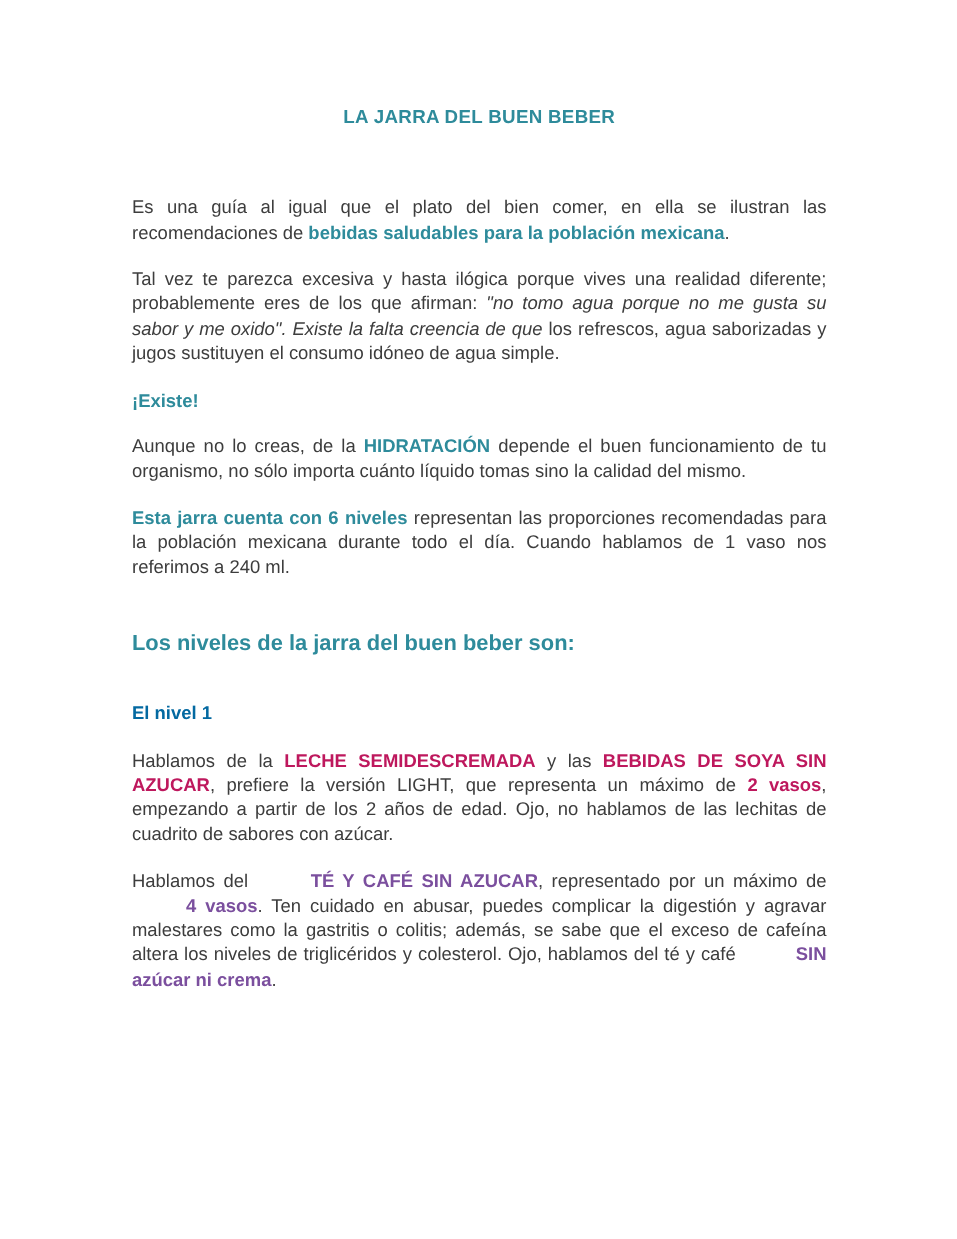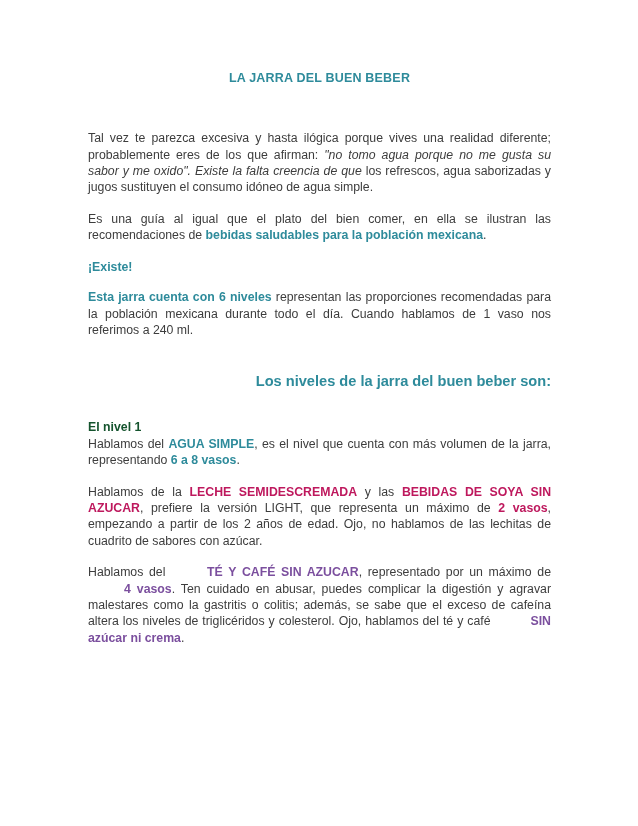--- a/index.html
+++ b/index.html
@@ -65,64 +65,64 @@
     color: #2e8b9b;
     margin: 0 0 14px 0;
     line-height: 16.4px;
   }
   .section-heading {
     font-size: 14.6px;
     font-weight: bold;
     color: #2e8b9b;
     margin: 34px 0 28px 0;
     line-height: 1.3;
-    text-align: right;
+    text-align: left;
   }
   .level-block {
     margin: 0 0 15px 0;
   }
   .level-head {
     font-size: 12.3px;
     font-weight: bold;
     line-height: 16.4px;
     margin: 0;
   }
-  .level-head.teal { color: #14532d; }
+  .level-head.teal { color: #0369a1; }
   .level-head.olive { color: #8a9a4d; }
   .level-head.purple { color: #7b4f9e; }
   .level-body {
     font-size: 12.3px;
     line-height: 16.4px;
     text-align: justify;
     margin: 0;
     color: #3d3d3d;
   }
 </style>
 </head>
 <body>
 
 <div class="page">
   <div class="content">
 
     <h1 class="doc-title">LA JARRA DEL BUEN BEBER</h1>
 
+    <p class="para"><span>Es una guía al igual que el plato del bien comer, en ella se ilustran las recomendaciones de </span><span class="accent-teal">bebidas saludables para la población mexicana</span><span>.</span></p>
+
     <p class="para"><span>Tal vez te parezca excesiva y hasta ilógica porque vives una realidad diferente; probablemente eres de los que afirman: </span><span class="ital">"no tomo agua porque no me gusta su sabor y me oxido".</span><span class="ital"> Existe la falta creencia de que </span><span>los refrescos, agua saborizadas y jugos sustituyen el consumo idóneo de agua simple.</span></p>
-
-    <p class="para"><span>Es una guía al igual que el plato del bien comer, en ella se ilustran las recomendaciones de </span><span class="accent-teal">bebidas saludables para la población mexicana</span><span>.</span></p>
 
     <p class="caution">¡Existe!</p>
 
+    <p class="para"><span>Aunque no lo creas, de la </span><span class="accent-teal">HIDRATACIÓN</span><span> depende el buen funcionamiento de tu organismo, no sólo importa cuánto líquido tomas sino la calidad del mismo.</span></p>
 
     <p class="para"><span class="accent-teal">Esta jarra cuenta con 6 niveles</span><span> representan las proporciones recomendadas para la población mexicana durante todo el día. Cuando hablamos de 1 vaso nos referimos a 240 ml.</span></p>
 
     <h2 class="section-heading">Los niveles de la jarra del buen beber son:</h2>
 
     <div class="level-block">
       <p class="level-head teal">El nivel 1</p>
-      <p class="level-body"><span>Hablamos del </span><span class="accent-teal">AGUA SIMPLE</span><span>, es el nivel que cuenta con más volumen de la jarra, representando </span><span class="accent-teal">6 a 8 vasos</span><span>.</span></p>
     </div>
 
     <div class="level-block">
       <p class="level-body"><span>Hablamos de la </span><span class="accent-olive">LECHE SEMIDESCREMADA</span><span> y las </span><span class="accent-olive">BEBIDAS DE SOYA SIN AZUCAR</span><span>, prefiere la versión LIGHT, que representa un máximo de </span><span class="accent-olive">2 vasos</span><span>, empezando a partir de los 2 años de edad. Ojo, no hablamos de las lechitas de cuadrito de sabores con azúcar.</span></p>
     </div>
 
     <div class="level-block">
       <p class="level-body"><span>Hablamos del </span><span class="accent-purple">TÉ Y CAFÉ SIN AZUCAR</span><span>, representado por un máximo de </span><span class="accent-purple">4 vasos</span><span>. Ten cuidado en abusar, puedes complicar la digestión y agravar malestares como la gastritis o colitis; además, se sabe que el exceso de cafeína altera los niveles de triglicéridos y colesterol. Ojo, hablamos del té y café </span><span class="accent-purple">SIN azúcar ni crema</span><span>.</span></p>
     </div>
 

